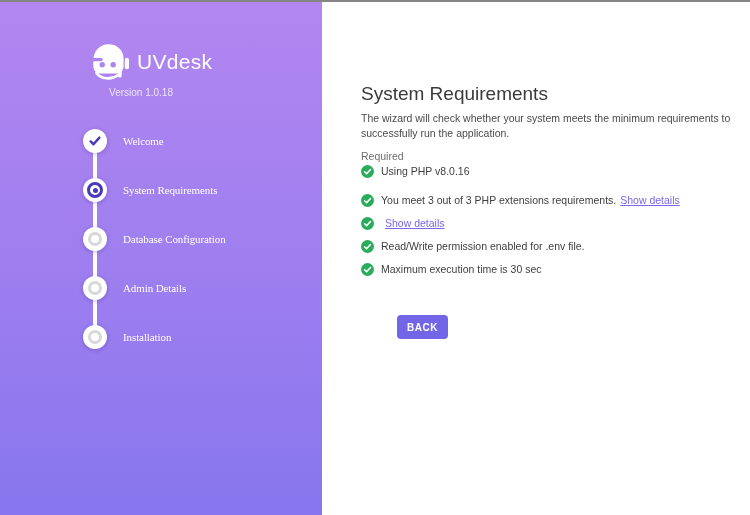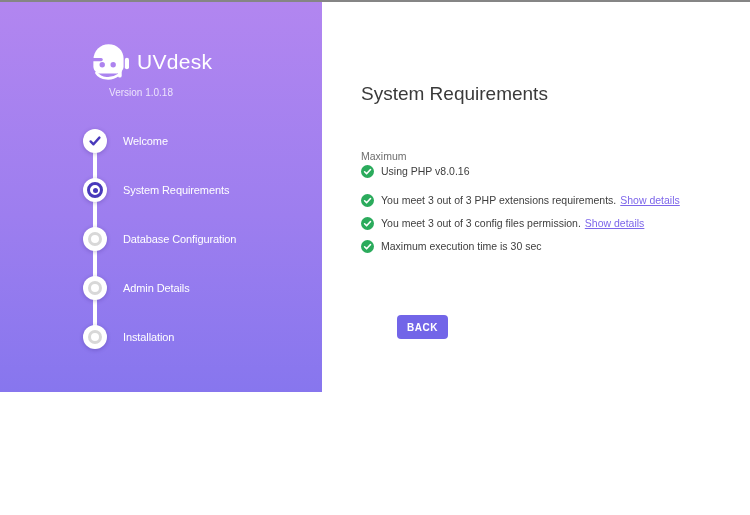--- a/index.html
+++ b/index.html
@@ -1,33 +1,33 @@
 <!DOCTYPE html>
 <html><head>
 <meta charset="utf-8">
 <style>
   html,body{margin:0;padding:0;background:#fff;}
   body{font-family:"Liberation Sans",sans-serif;}
   .app{position:relative;width:750px;height:515px;overflow:hidden;background:#fff;}
   .top-line{position:absolute;top:0;left:0;width:750px;height:2px;background:#858585;z-index:20;}
 
   
-  .sidebar{position:absolute;top:0;left:0;width:322px;height:392px;
+  .sidebar{position:absolute;top:0;left:0;width:322px;height:515px;
     background:linear-gradient(180deg,#b286f0 0%,#9d7eef 55%,#8776ee 100%);}
   .logo-icon{position:absolute;left:84px;top:38px;width:50px;height:50px;}
   .brand{position:absolute;left:137px;top:50px;font-size:21px;color:#ffffff;letter-spacing:.3px;}
   .version{position:absolute;left:80px;top:87px;width:122px;text-align:center;
     font-size:10px;color:rgba(255,255,255,.78);}
 
   .step-line{position:absolute;left:93px;top:141px;width:4px;height:196px;background:#ffffff;border-radius:2px;}
   .step{position:absolute;left:83px;height:24px;display:flex;align-items:center;}
   .step-marker{width:24px;height:24px;border-radius:50%;background:#ffffff;flex:0 0 24px;
     display:flex;align-items:center;justify-content:center;position:relative;z-index:2;
     box-shadow:0 1px 4px rgba(45,25,110,.28);}
-  .step-label{margin-left:16px;color:#ffffff;font-size:11px;letter-spacing:-.1px;white-space:nowrap;}
+  .step-label{margin-left:16px;color:#ffffff;font-size:11px;letter-spacing:-.1px;white-space:nowrap;font-family:Liberation Serif, serif;}
   .ring{border-radius:50%;background:#fff;box-sizing:border-box;display:flex;align-items:center;justify-content:center;}
   .ring.active{width:16px;height:16px;border:3px solid #4839bb;}
   .ring.active .dot{width:5px;height:5px;border-radius:50%;background:#4839bb;}
   .ring.pending{width:14px;height:14px;border:3px solid #d8d8d8;}
 
   
   .page-title{position:absolute;left:361px;top:83px;font-size:19px;color:#3a3a3a;}
   .desc{position:absolute;left:361px;top:111px;width:378px;font-size:10.5px;line-height:15px;color:#4a4a4a;}
   .required-label{position:absolute;left:361px;top:150px;font-size:10.5px;color:#6e6e6e;}
   .req-list{position:absolute;left:361px;top:164px;}
@@ -98,21 +98,22 @@
 
     <div class="step" style="top:325px">
       <div class="step-marker">
         <div class="ring pending"></div>
       </div>
       <div class="step-label">Installation</div>
     </div>
   </div>
 
   <div class="page-title">System Requirements</div>
-  <div class="required-label">Maximum</div>
+  <div class="desc">The wizard will check whether your system meets the minimum requirements to successfully run the application.</div>
+  <div class="required-label">Required</div>
 
   <div class="req-list">
 
     <div class="req-row first">
       <svg class="req-check" viewBox="0 0 13 13">
         <circle cx="6.5" cy="6.5" r="6.5" fill="#2bab5c"></circle>
         <path d="M3.6 6.8 L5.6 8.8 L9.5 4.5" stroke="#fff" stroke-width="1.6" fill="none" stroke-linecap="round" stroke-linejoin="round"></path>
       </svg>
       <span>Using PHP v8.0.16</span>
     </div>
@@ -124,24 +125,30 @@
       </svg>
       <span>You meet 3 out of 3 PHP extensions requirements.</span>
       <a class="show-details" href="#">Show details</a>
     </div>
 
     <div class="req-row">
       <svg class="req-check" viewBox="0 0 13 13">
         <circle cx="6.5" cy="6.5" r="6.5" fill="#2bab5c"></circle>
         <path d="M3.6 6.8 L5.6 8.8 L9.5 4.5" stroke="#fff" stroke-width="1.6" fill="none" stroke-linecap="round" stroke-linejoin="round"></path>
       </svg>
-      <span>You meet 3 out of 3 config files permission.</span>
       <a class="show-details" href="#">Show details</a>
     </div>
 
+    <div class="req-row">
+      <svg class="req-check" viewBox="0 0 13 13">
+        <circle cx="6.5" cy="6.5" r="6.5" fill="#2bab5c"></circle>
+        <path d="M3.6 6.8 L5.6 8.8 L9.5 4.5" stroke="#fff" stroke-width="1.6" fill="none" stroke-linecap="round" stroke-linejoin="round"></path>
+      </svg>
+      <span>Read/Write permission enabled for .env file.</span>
+    </div>
 
     <div class="req-row">
       <svg class="req-check" viewBox="0 0 13 13">
         <circle cx="6.5" cy="6.5" r="6.5" fill="#2bab5c"></circle>
         <path d="M3.6 6.8 L5.6 8.8 L9.5 4.5" stroke="#fff" stroke-width="1.6" fill="none" stroke-linecap="round" stroke-linejoin="round"></path>
       </svg>
       <span>Maximum execution time is 30 sec</span>
     </div>
   </div>
 

